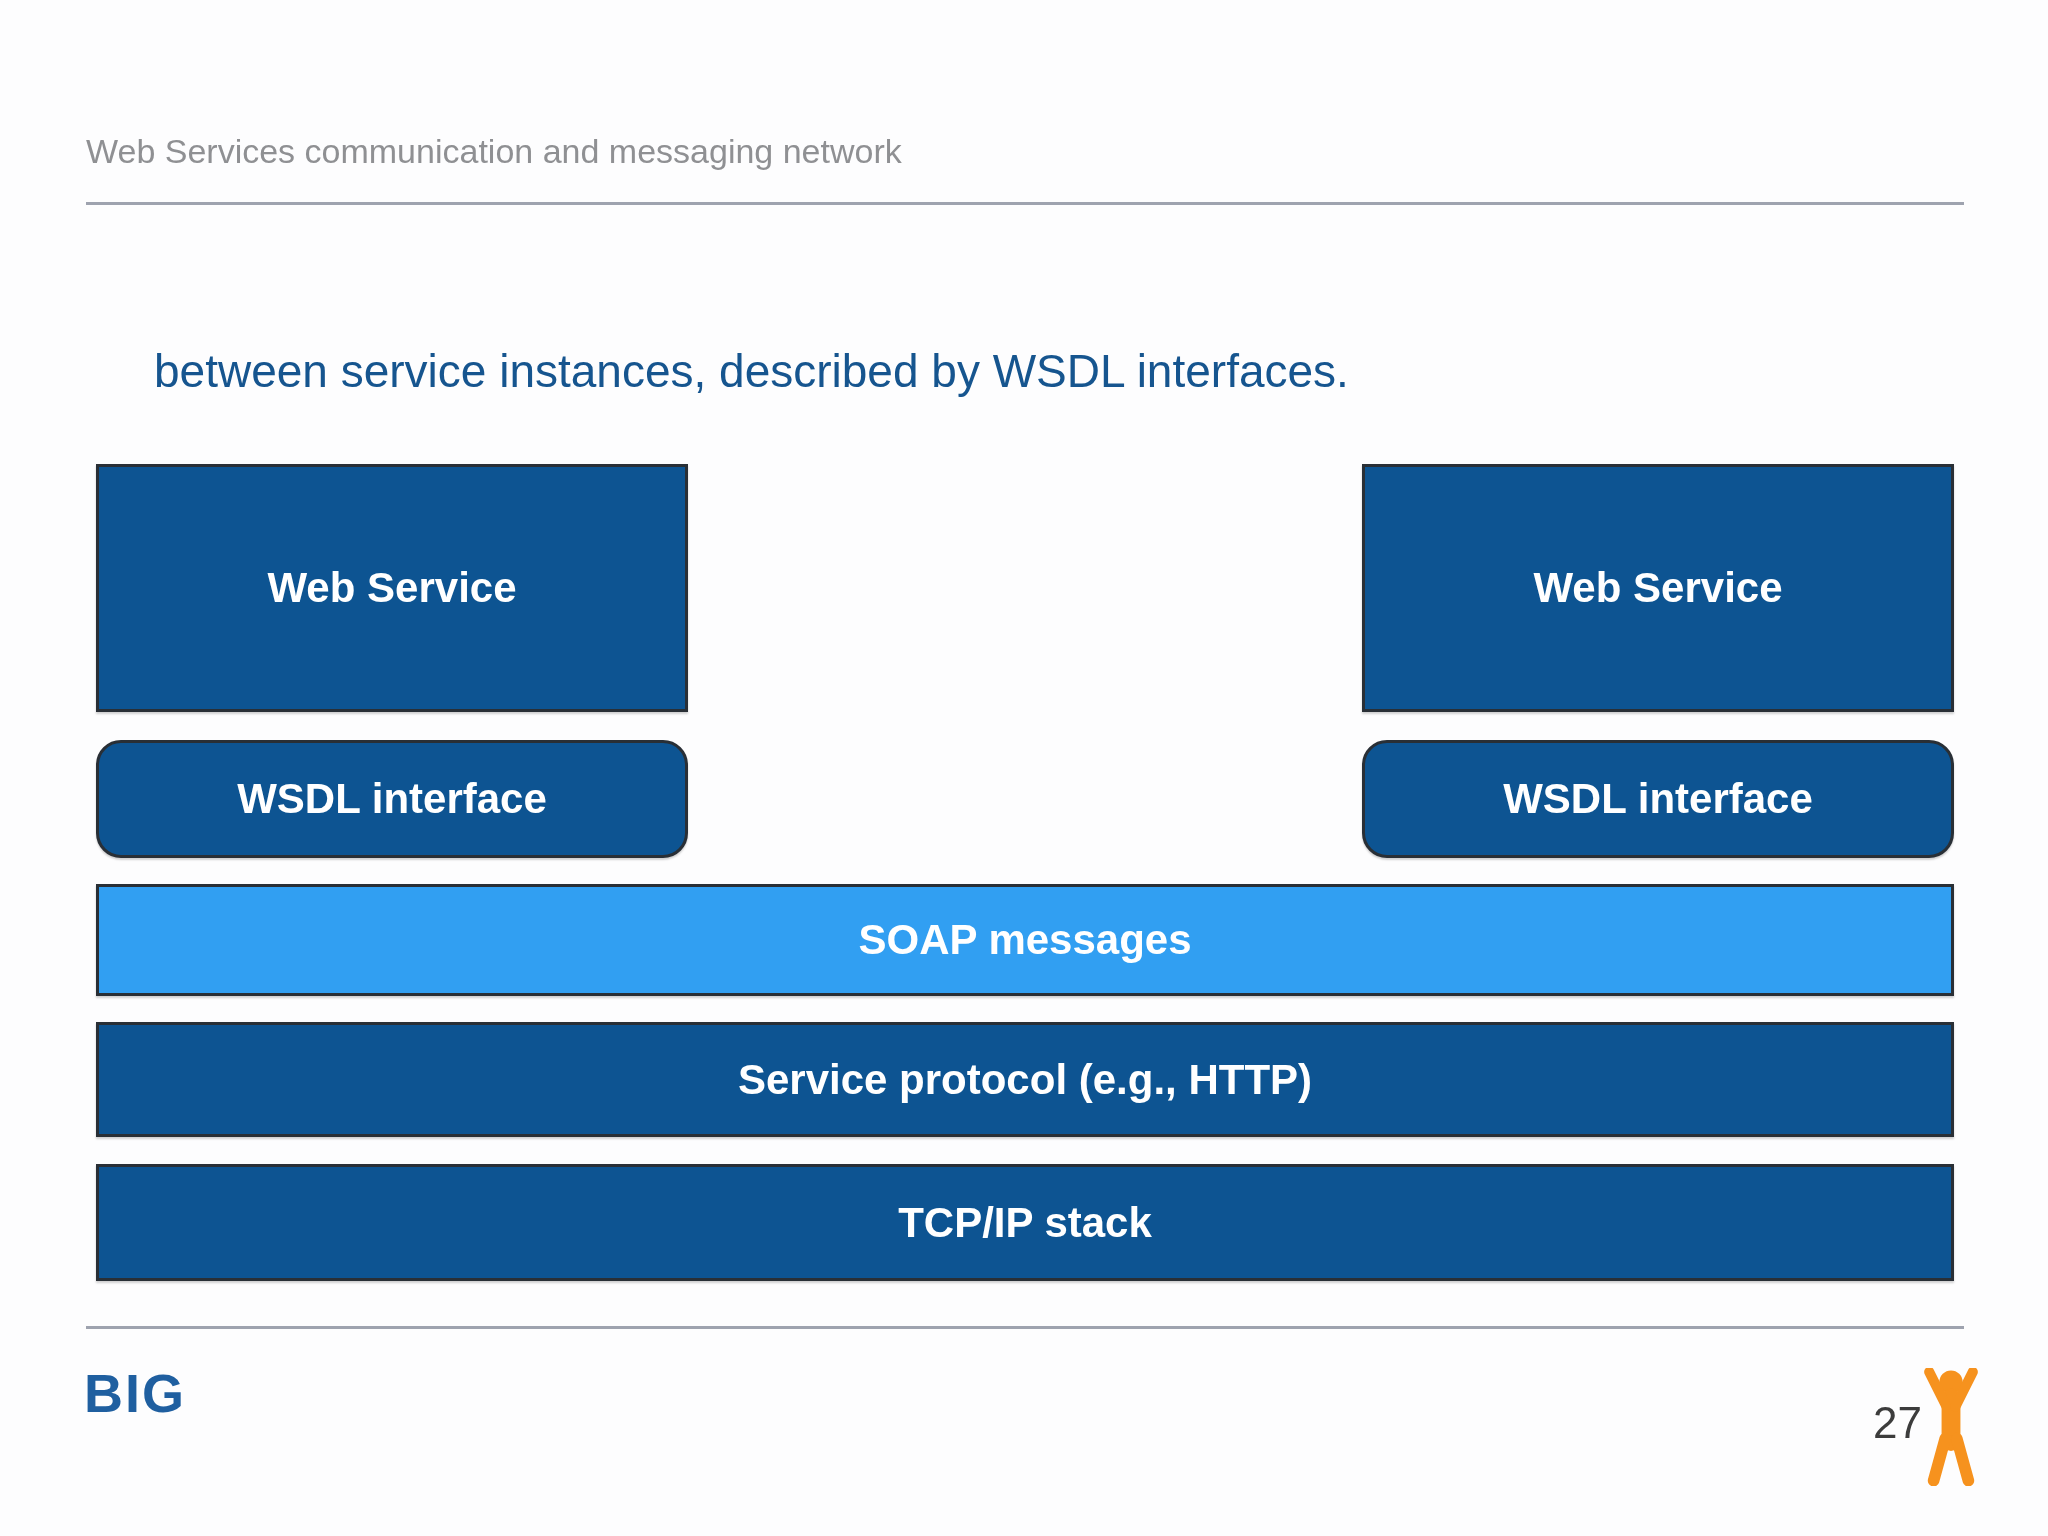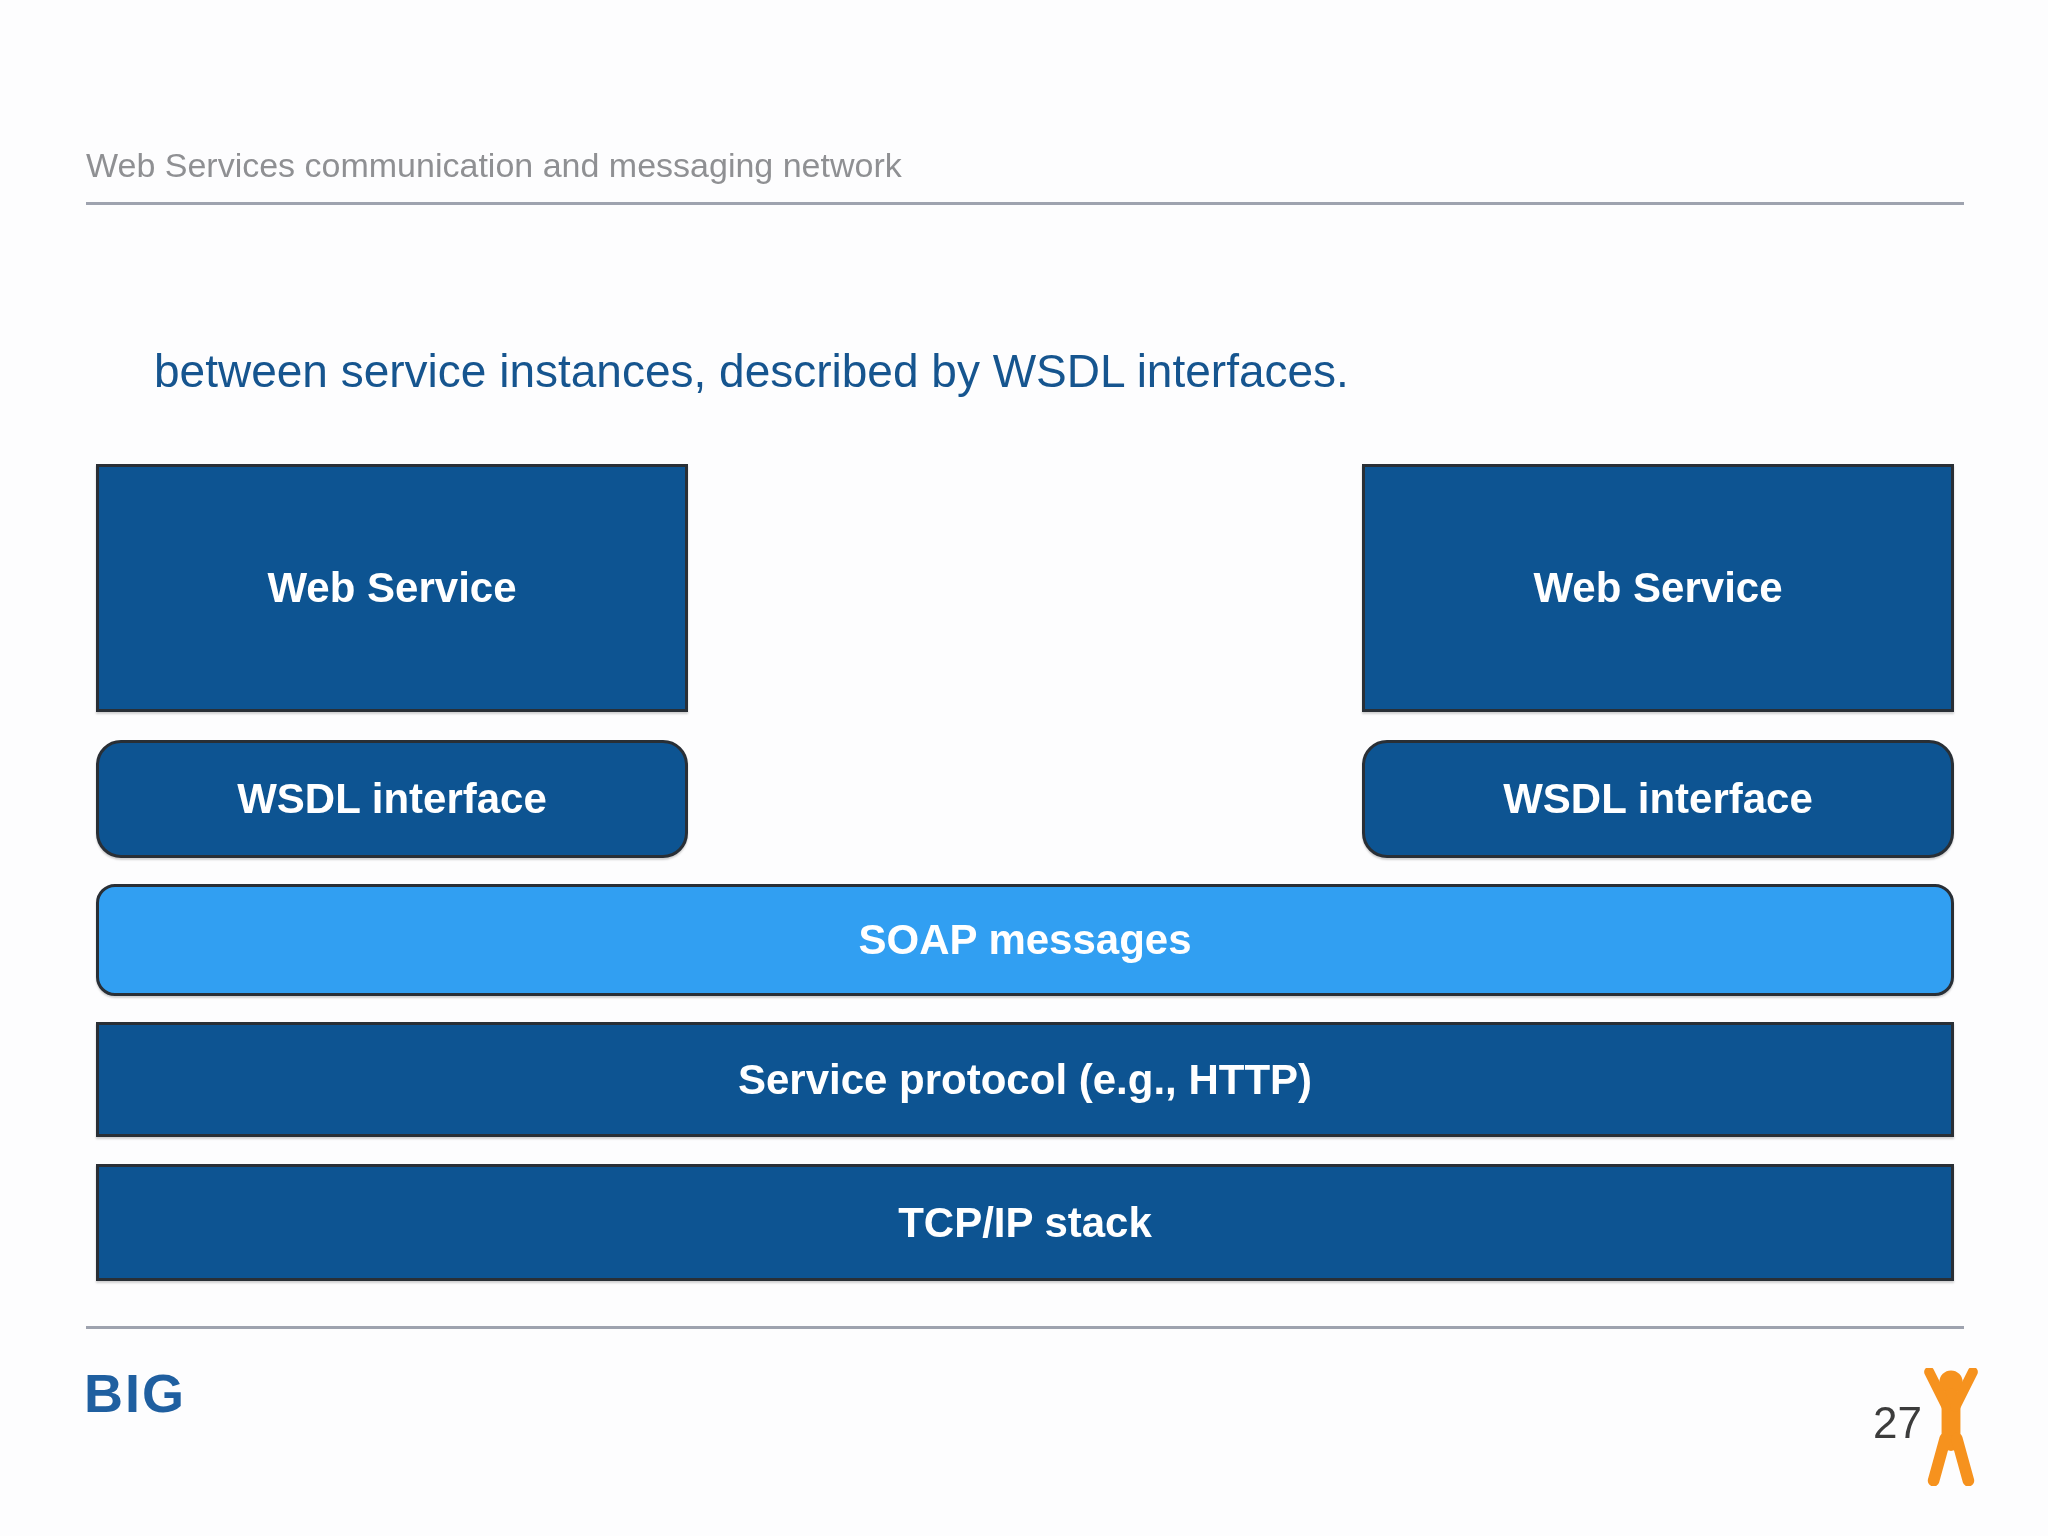--- a/index.html
+++ b/index.html
@@ -11,21 +11,21 @@
   .slide{
     position:relative; width:2048px; height:1536px; overflow:hidden;
     background:var(--slide-bg);
     font-family:"Liberation Sans", sans-serif;
   }
   .title{
     position:absolute; left:86px; top:36px; margin:0;
     font-size:62px; font-weight:bold; color:var(--title-blue); letter-spacing:1px;
   }
   .subtitle{
-    position:absolute; left:86px; top:146px;
+    position:absolute; left:86px; top:132px;
     font-size:34px; color:var(--subtitle-gray);
   }
   .divider{
     position:absolute; left:86px; width:1878px; height:3px;
     background:var(--divider-gray);
   }
   .divider.top{ top:202px; }
   .divider.bottom{ top:1326px; }
   .body-text{
     position:absolute; left:86px; top:268px; margin:0; width:1900px;
@@ -38,21 +38,21 @@
     box-shadow:0 2px 2px rgba(0,0,0,0.18);
     display:flex; align-items:center; justify-content:center;
     color:#ffffff; font-weight:bold; font-size:42px;
   }
   .box.light{ background:var(--light-blue); }
   .col-left{ left:96px;  width:592px; }
   .col-right{ left:1362px; width:592px; }
   .full{ left:96px; width:1858px; }
   .row-ws{ top:464px; height:248px; }
   .row-wsdl{ top:740px; height:118px;border-radius:25px; }
-  .row-soap{ top:884px; height:112px;border-radius:19px; }
+  .row-soap{ top:884px; height:112px; }
   .row-transfer{ top:1022px; height:115px; }
   .row-tcpip{ top:1164px; height:117px; }
   .logo{
     position:absolute; left:68px; top:1368px; width:200px; height:125px;
   }
   .logo-text{
     position:absolute; left:16px; top:-6px;
     font-size:54px; font-weight:800; letter-spacing:2px; color:var(--logo-blue);
   }
   .person{ position:absolute; fill:var(--logo-orange); stroke:var(--logo-orange); stroke-linecap:round; }

